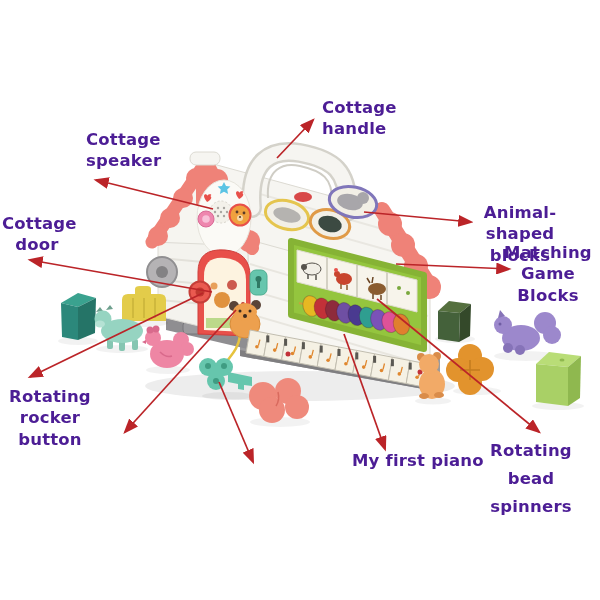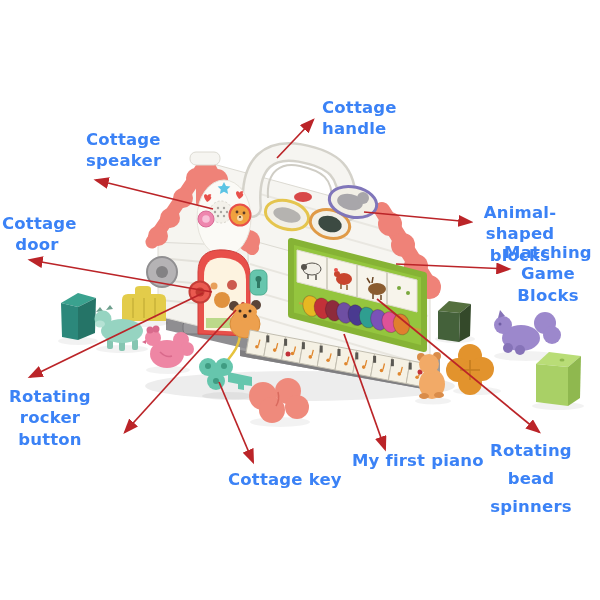--- a/index.html
+++ b/index.html
@@ -1,20 +1,20 @@
 <!DOCTYPE html>
 <html><head>
 <meta charset="utf-8">
 <style>
   html,body{margin:0;padding:0;background:#ffffff;}
   .stage{position:relative;width:600px;height:600px;background:#ffffff;overflow:hidden;
          font-family:"DejaVu Sans","Liberation Sans",sans-serif;}
   svg{position:absolute;left:0;top:0;}
   #arrow-layer{pointer-events:none;}
-  .label{position:absolute;color:#3b82f6;font-size:16.5px;font-weight:600;line-height:1.3;
+  .label{position:absolute;color:#4c1d95;font-size:16.5px;font-weight:600;line-height:1.3;
          white-space:pre-line;letter-spacing:.2px;z-index:5;}
   .center{text-align:center;}
   #lbl-cottage-handle{left:322px;top:97px;}
   #lbl-cottage-speaker{left:86px;top:129px;}
   #lbl-cottage-door{left:2px;top:213px;width:70px;}
   #lbl-animal-shaped-blocks{left:450px;top:202px;width:140px;}
   #lbl-matching-game-blocks{left:488px;top:242px;width:120px;}
   #lbl-rotating-rocker-button{left:5px;top:386px;width:90px;}
   #lbl-my-first-doggy{left:85px;top:433px;}
   #lbl-cottage-key{left:228px;top:469px;}
@@ -386,17 +386,16 @@
 speaker</div>
   <div class="label center" id="lbl-cottage-door">Cottage
 door</div>
   <div class="label center" id="lbl-animal-shaped-blocks">Animal- shaped
 blocks</div>
   <div class="label center" id="lbl-matching-game-blocks">Matching
 Game Blocks</div>
   <div class="label center" id="lbl-rotating-rocker-button">Rotating
 rocker
 button</div>
-  <div class="label" id="lbl-cottage-key">Cottage key</div>
   <div class="label" id="lbl-my-first-piano">My first piano</div>
   <div class="label center" id="lbl-rotating-bead-spinners">Rotating
 bead spinners</div>
 </div>
 
 </body></html>

